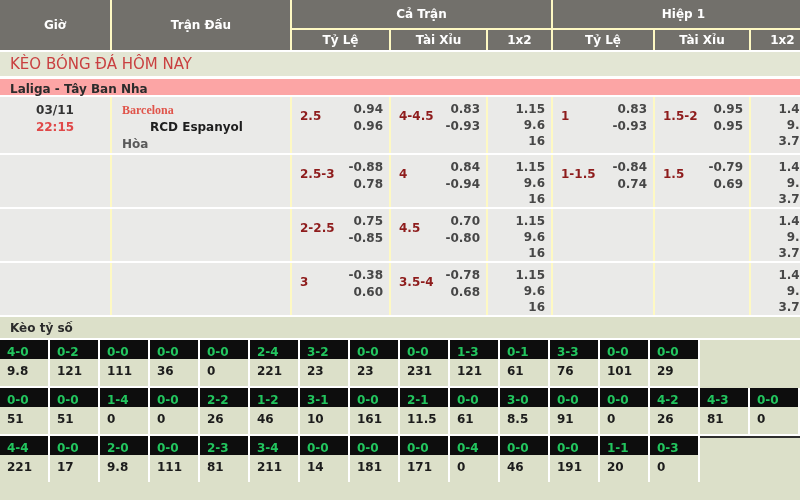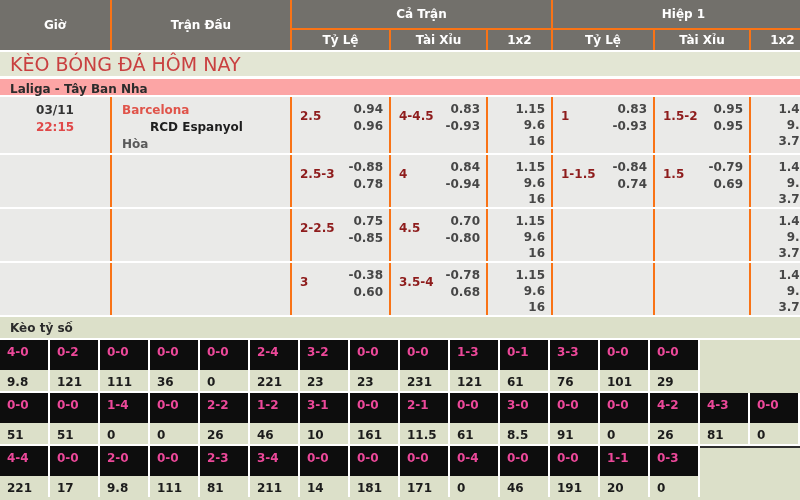--- a/index.html
+++ b/index.html
@@ -9,59 +9,59 @@
     font-family: "DejaVu Sans", "Liberation Sans", sans-serif;
     font-weight: 700;
     font-size: 12px;
     color: #2b2b2b;
   }
   
   .grid8 {
     display: grid;
     grid-template-columns: 110px 178px 97px 95px 63px 100px 94px 63px;
     gap: 2px;
-    background: #f97316;
+    background: #fef9c3;
   }
   .hdr { grid-template-rows: 28px 20px; }
   .hcell {
     background: #72706b;
     color: #ffffff;
     display: flex;
     align-items: center;
     justify-content: center;
   }
   .span2 { grid-row: 1 / 3; }
   .ft-group { grid-column: 3 / 6; }
   .h1-group { grid-column: 6 / 9; }
 
   .band {
     background: #e3e6d4;
     color: #c94040;
-    font-size: 19px;
+    font-size: 15px;
     font-weight: 400;
     height: 24px;
     line-height: 24px;
     padding-left: 10px;
     margin-top: 2px;
   }
   .league {
     background: #fca5a5;
     color: #2b2b2b;
     height: 16px;
     line-height: 20px;
     padding-left: 10px;
     margin-top: 3px;
   }
   .orow { margin-top: 2px; }
   .orow .cell { background: #eaeae8; min-height: 51px; position: relative; }
   .c-time { text-align: center; padding-top: 5px; line-height: 17px; }
   .c-time .date { color: #333333; }
   .c-time .time { color: #e04848; }
   .c-match { padding: 5px 0 0 10px; line-height: 17px; }
-  .c-match .home { color: #e0544a; }
+  .c-match .home { color: #e0544a; font-family: Liberation Serif, serif; }
   .c-match .away { color: #1e1e1e; margin-left: 28px; }
   .c-match .draw { color: #5a5a5a; }
   .c-match div { line-height: 17px; }
   .c-odds .hdp { position: absolute; left: 8px; top: 12px; color: #8e1c1c; }
   .c-odds .vals, .c-1x2 .vals {
     display: flex; flex-direction: column; align-items: flex-end;
     padding: 4px 6px 0 0; color: #474747;
   }
   .c-odds .vals span { line-height: 17px; }
   .c-1x2 .vals span { line-height: 16px; }
@@ -69,24 +69,24 @@
   
   .score-section { background: #dce0c9; margin-top: 2px; height: 189px; }
   .score-title {
     height: 23px; line-height: 23px; padding-left: 10px;
     border-bottom: 2px solid #ffffff; color: #2b2b2b;
   }
   .sgrid { display: grid; grid-template-columns: repeat(16, 1fr); }
   .scol { border-right: 2px solid #ffffff; border-bottom: 2px solid #ffffff; }
   .sgrid:last-child .scol { border-bottom: none; }
   .sc-head {
-    background: #0d0d0d; color: #ec4899; height: 30px; line-height: 25px;
+    background: #0d0d0d; color: #22c55e; height: 19px; line-height: 25px;
     padding-left: 7px; white-space: nowrap; overflow: hidden;
   }
-  .sc-val { height: 21px; padding: 5px 0 0 7px; color: #1c1c1c; white-space: nowrap; }
+  .sc-val { height: 27px; padding: 5px 0 0 7px; color: #1c1c1c; white-space: nowrap; }
   .scol.blank { border-right: none; border-bottom: none; }
   .scol.blank .sc-head { background: transparent; border-top: 2px solid #2e2e2e; }
 </style>
 </head>
 <body>
 
 <div class="grid8 hdr">
   <div class="hcell span2">Giờ</div>
   <div class="hcell span2">Trận Đấu</div>
   <div class="hcell ft-group">Cả Trận</div>

